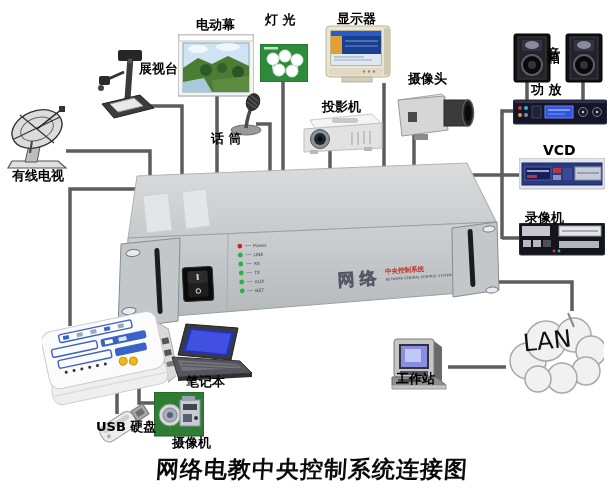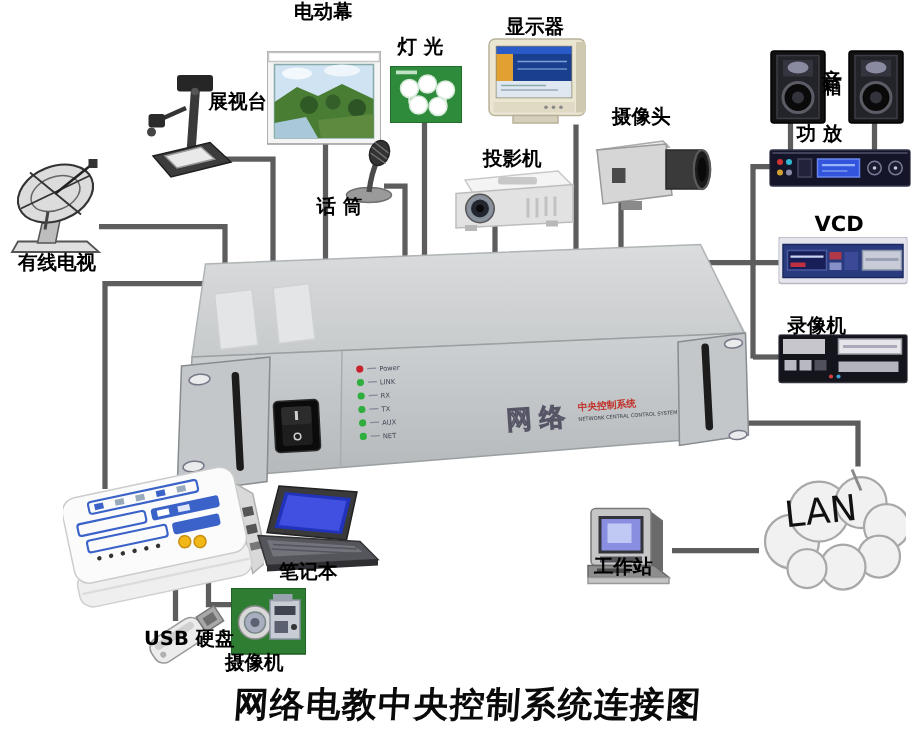--- a/index.html
+++ b/index.html
@@ -374,31 +374,31 @@
       <circle cx="93" cy="46" r="15"></circle>
       <circle cx="88" cy="66" r="14"></circle>
       <circle cx="64" cy="73" r="15"></circle>
       <circle cx="40" cy="74" r="13"></circle>
     </g>
     <line x1="70" y1="8" x2="76" y2="22" stroke="#8a8a8a" stroke-width="2"></line>
   </svg>
 
   <div class="lbl" style="left:12px;top:169px">有线电视</div>
   <div class="lbl" style="left:139px;top:62px">展视台</div>
-  <div class="lbl" style="left:196px;top:2px">电动幕</div>
-  <div class="lbl" style="left:265px;top:25px">灯 光</div>
+  <div class="lbl" style="left:196px;top:18px">电动幕</div>
+  <div class="lbl" style="left:265px;top:13px">灯 光</div>
   <div class="lbl" style="left:211px;top:132px">话 筒</div>
   <div class="lbl" style="left:337px;top:12px">显示器</div>
   <div class="lbl" style="left:322px;top:100px">投影机</div>
   <div class="lbl" style="left:408px;top:72px">摄像头</div>
   <div class="lbl lbl-v" style="left:546px;top:35px;height:46px">音箱</div>
   <div class="lbl" style="left:531px;top:83px">功 放</div>
   <div class="lbl" id="vcd-label" style="left:543px;top:143px">VCD</div>
   <div class="lbl" style="left:525px;top:211px">录像机</div>
   <div class="lbl" style="left:186px;top:375px">笔记本</div>
   <div class="lbl" style="left:96px;top:420px">USB 硬盘</div>
-  <div class="lbl" style="left:150px;top:436px">摄像机</div>
+  <div class="lbl" style="left:172px;top:436px">摄像机</div>
   <div class="lbl" style="left:396px;top:372px">工作站</div>
   <div id="lan-label">LAN</div>
 
   <div id="title">网络电教中央控制系统连接图</div>
 
 </div>
 
 </body></html>

